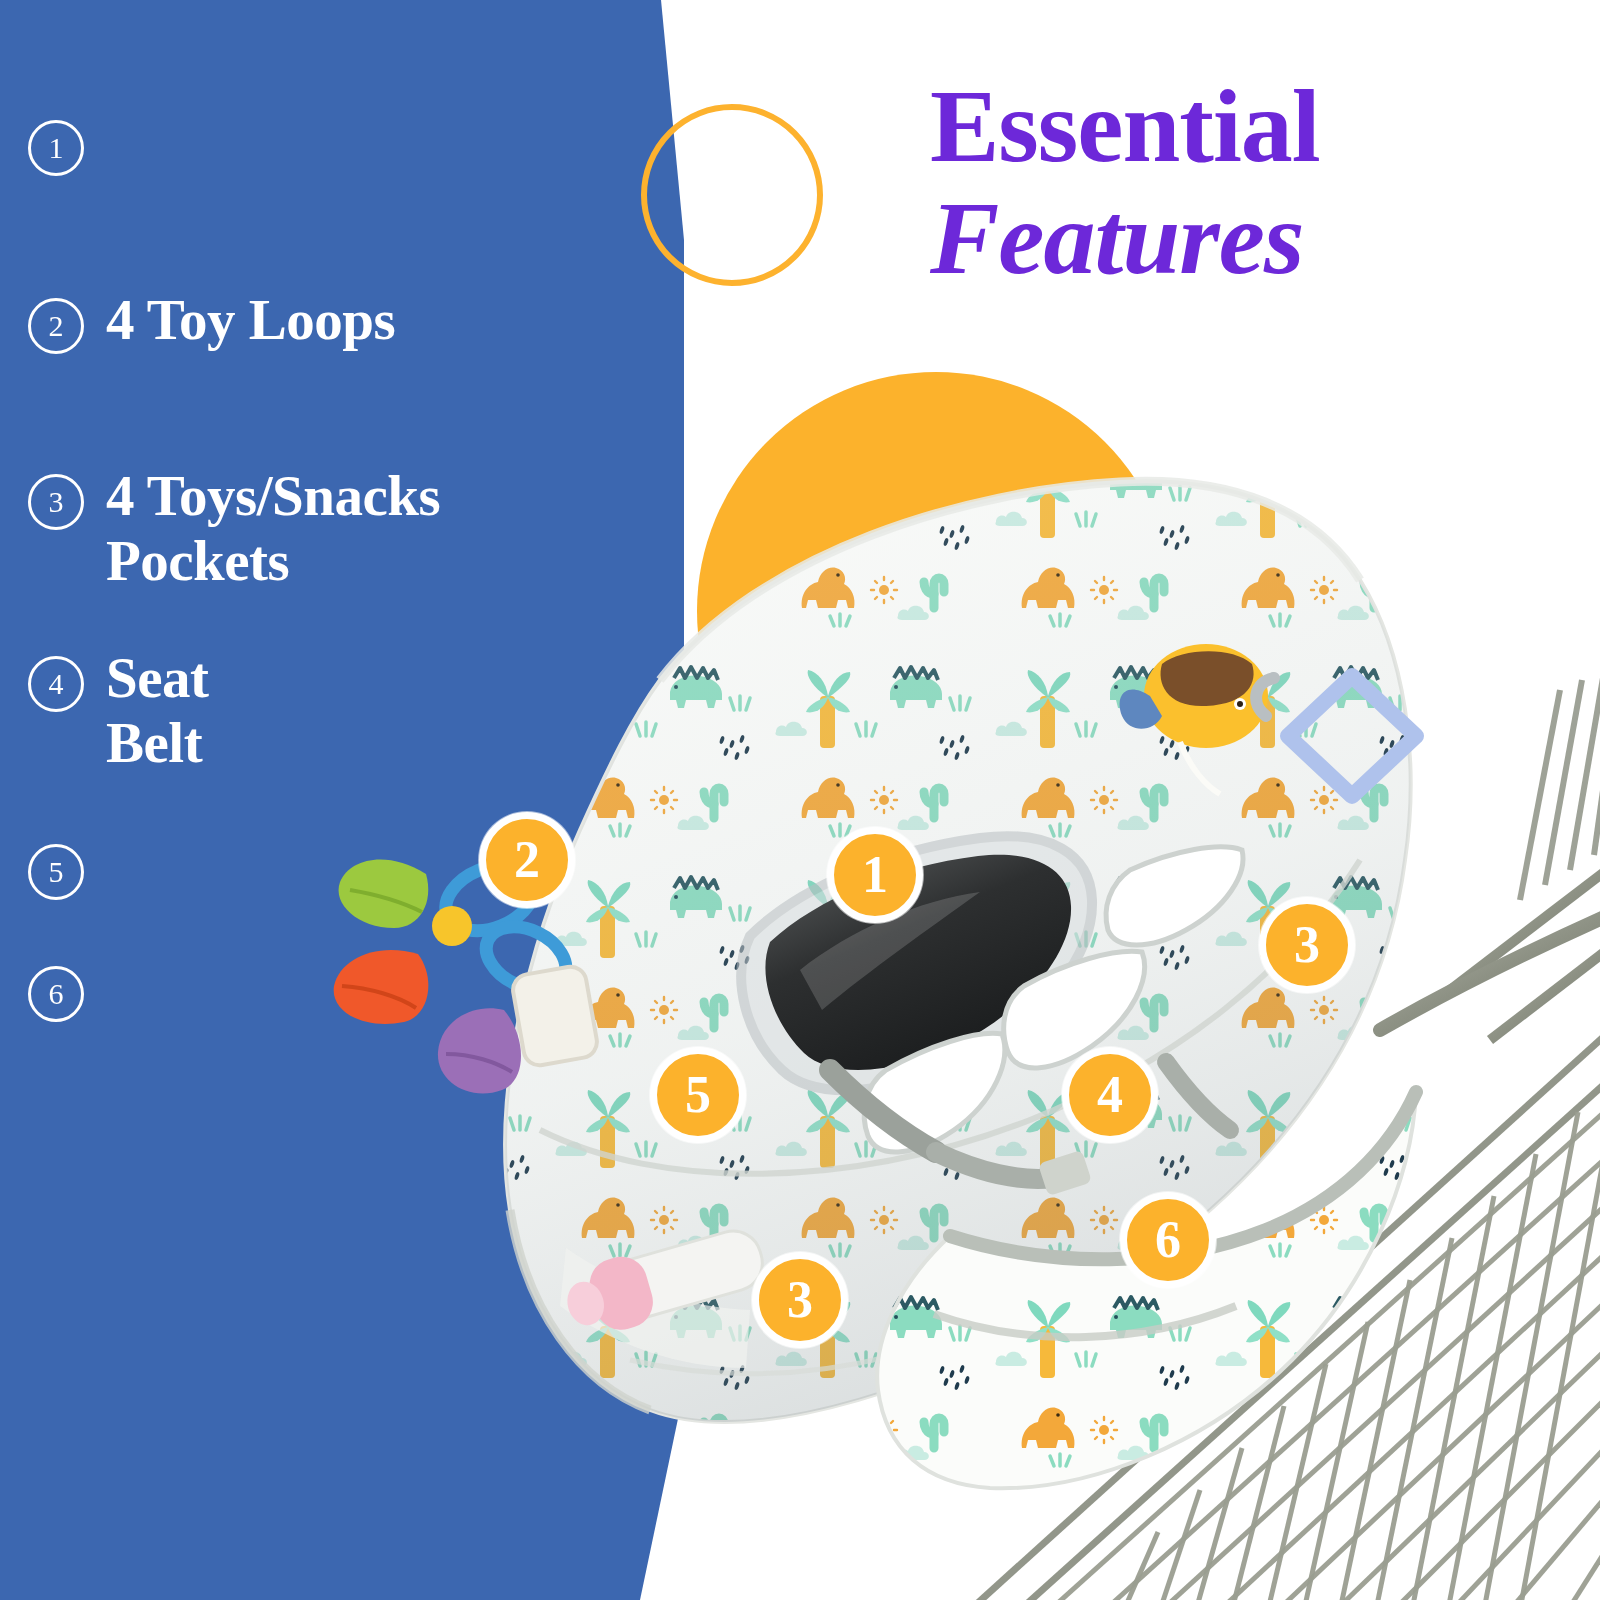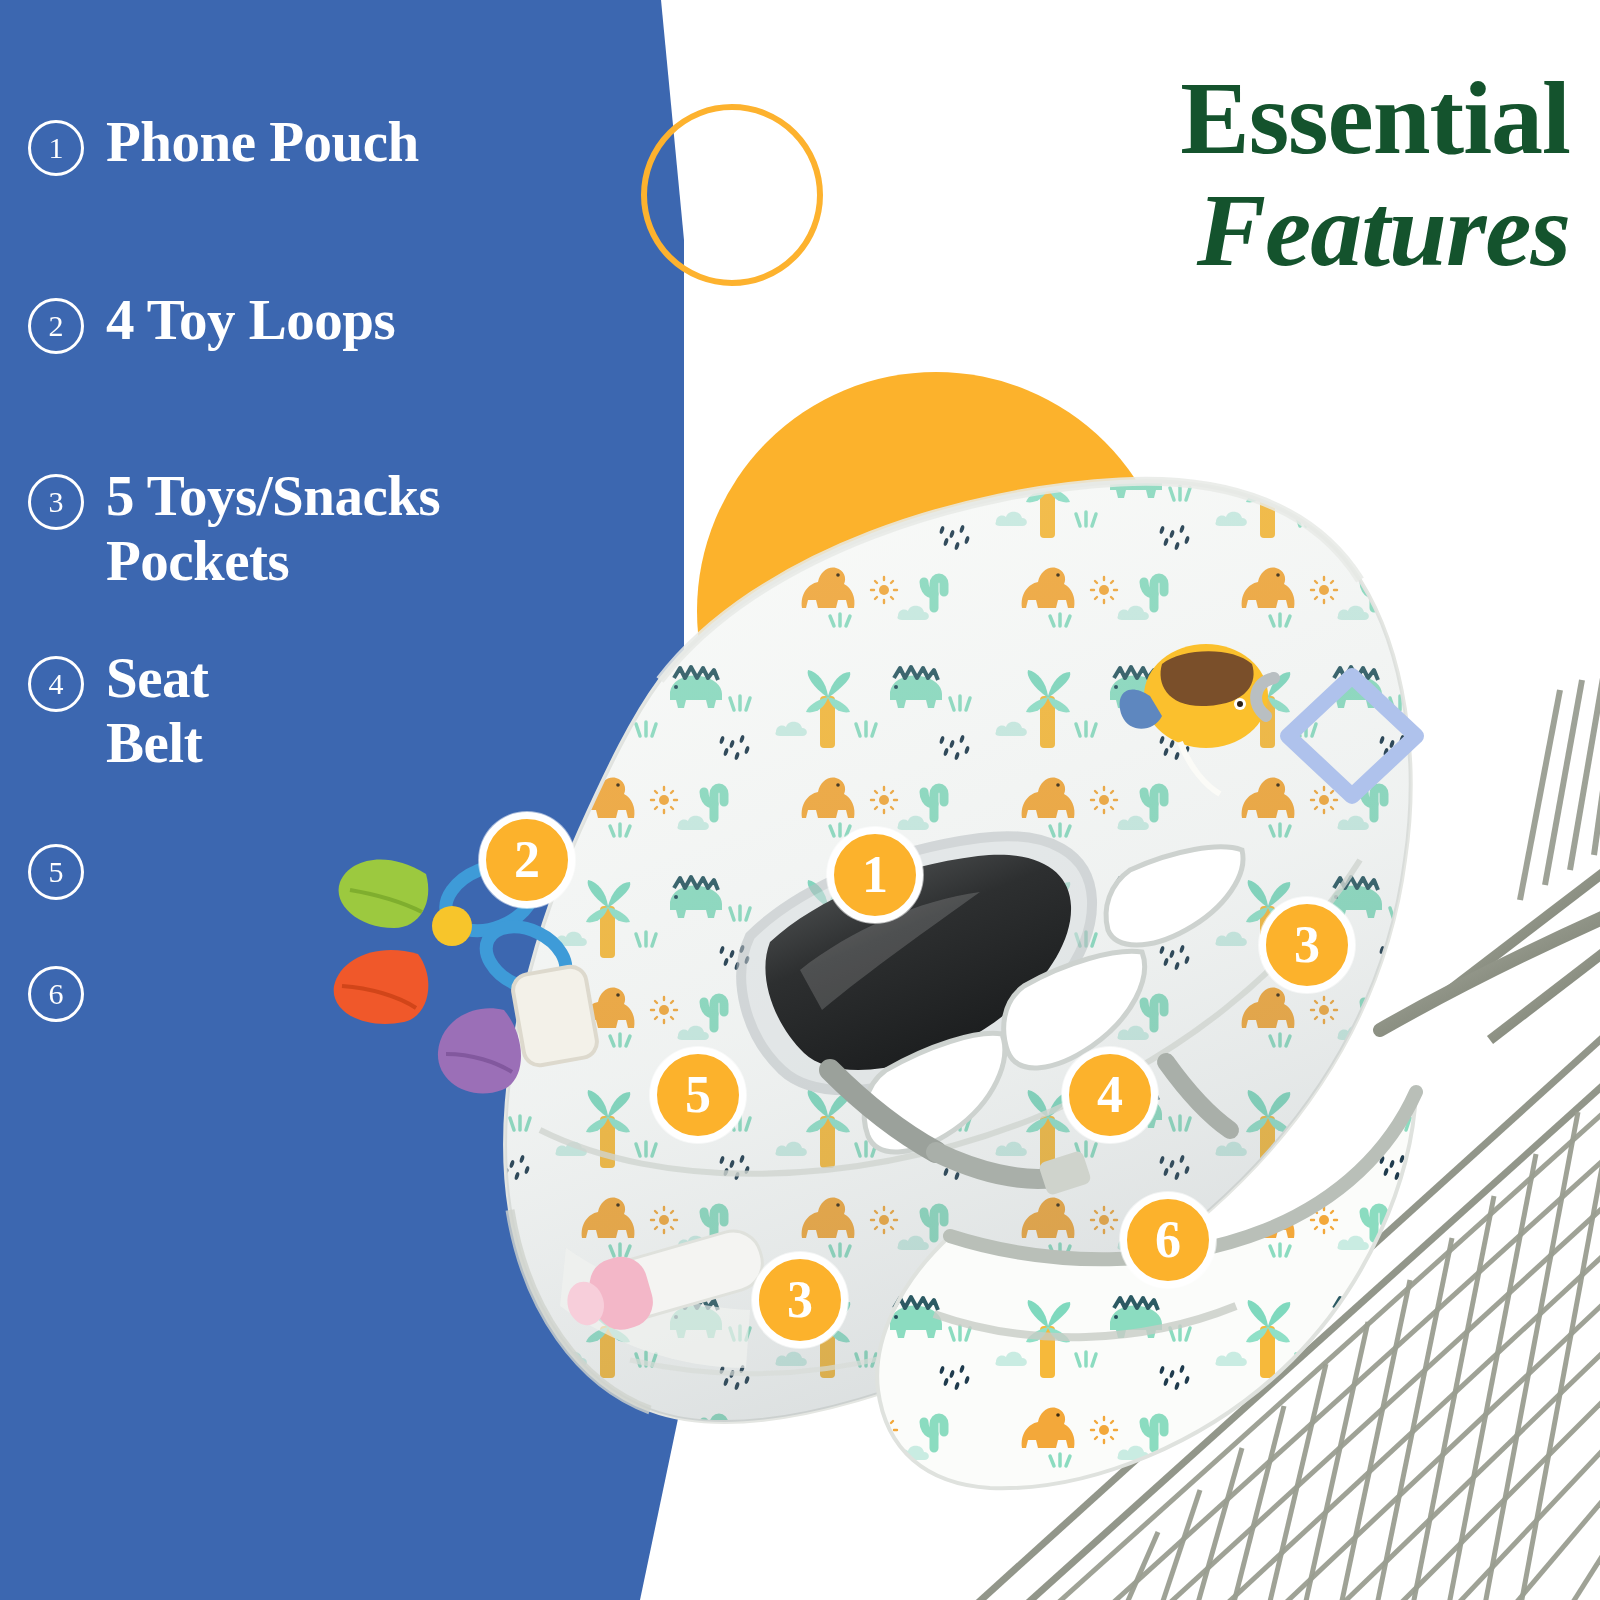--- a/index.html
+++ b/index.html
@@ -20,22 +20,22 @@
     position:absolute;left:641px;top:104px;width:182px;height:182px;
     border-radius:50%;border:6px solid #FDB22E;box-sizing:border-box;
   }
   .sun-circle{
     position:absolute;left:697px;top:372px;width:478px;height:478px;
     border-radius:50%;background:#FCB22C;
   }
 
   
   .title{
-    position:absolute;left:930px;top:62px;width:640px;
-    text-align:right;color:#14532d;
+    position:absolute;left:930px;top:70px;width:640px;
+    text-align:left;color:#6d28d9;
     font-family:"Liberation Serif", serif;
     font-weight:bold;font-size:104px;line-height:1.08;
     letter-spacing:-1px;
   }
   .title .l2{display:block;font-style:italic;}
 
   
   .features{
     position:absolute;left:28px;top:110px;width:620px;
     color:#ffffff;
@@ -311,31 +311,30 @@
         <path d="M330 250 C430 120 640 60 790 52 C900 46 985 78 1030 150" stroke="#e8eae6" stroke-width="9" fill="none" opacity="0.85"></path>
         <path d="M180 780 C196 880 250 954 320 980" stroke="#cfd3cd" stroke-width="9" fill="none" opacity="0.8"></path>
       </g>
     </svg>
   </div>
 
   <div class="features">
 
     <div class="feat f1">
       <span class="num">1</span>
-      <span class="label">Phone Pouch</span>
     </div>
 
     <div class="feat f2">
       <span class="num">2</span>
       <span class="label">4 Toy Loops</span>
     </div>
 
     <div class="feat f3">
       <span class="num">3</span>
-      <span class="label" style="max-width:470px;display:inline-block;">5 Toys/Snacks Pockets</span>
+      <span class="label" style="max-width:470px;display:inline-block;">4 Toys/Snacks Pockets</span>
     </div>
 
     <div class="feat f4">
       <span class="num">4</span>
       <span class="label" style="max-width:210px;display:inline-block;">Seat Belt</span>
     </div>
 
     <div class="feat f5">
       <span class="num">5</span>
     </div>

